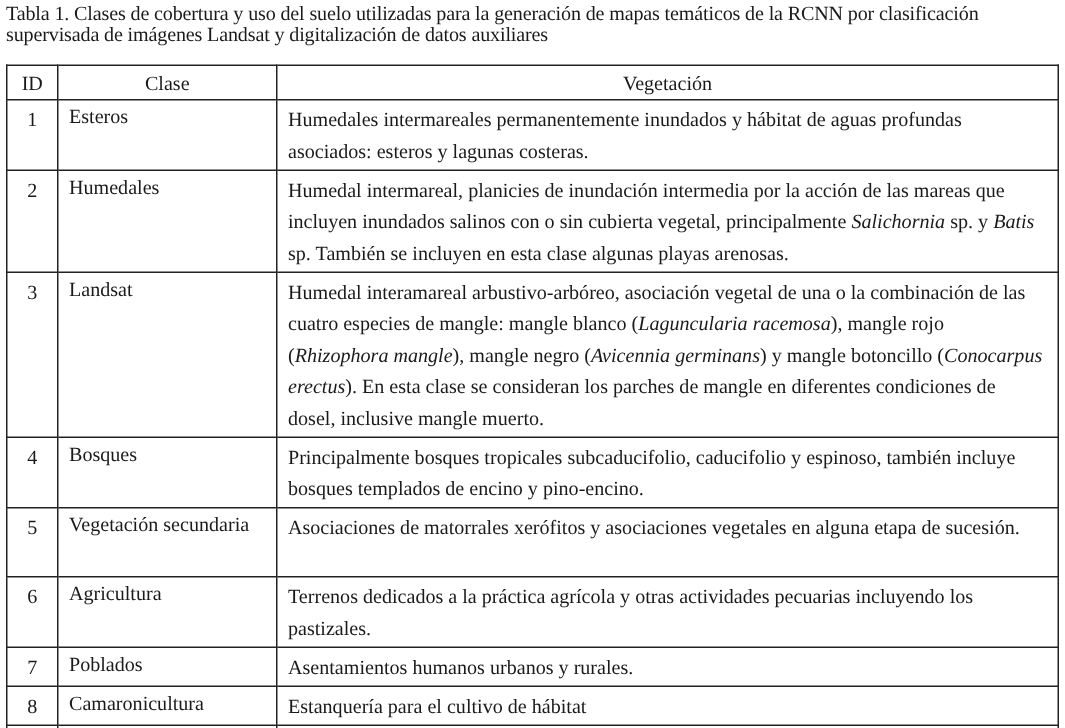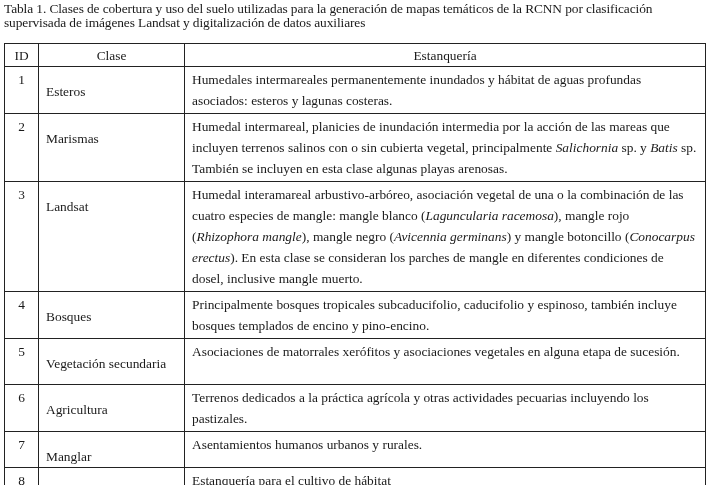--- a/index.html
+++ b/index.html
@@ -2,53 +2,53 @@
 <html><head>
 <meta charset="utf-8">
 <style>
   html, body { margin:0; padding:0; background:#ffffff; }
   body { width:710px; height:485px; overflow:hidden; font-family:"Liberation Serif","DejaVu Serif",serif; color:#1a1a1a; }
   .caption { position:absolute; left:4px; top:2px; width:702px; font-size:13.4px; line-height:14px; letter-spacing:-0.1px; }
   table { position:absolute; left:4px; top:43px; width:702px; border-collapse:collapse; font-size:13.4px; line-height:21px; }
   td, th { border:1.5px solid #222; vertical-align:top; padding:0 7px; font-weight:normal; }
   th { text-align:center; height:21px; padding-top:1px; }
   td.id { text-align:center; width:19px; padding-top:2px; }
-  td.clase { width:131px; padding-top:14px; }
+  td.clase { width:131px; padding-top:0; }
   td.desc { padding-top:2px; padding-bottom:2px;margin-left:30px; }
   .col-id { width:34px; } .col-clase { width:146px; }
   i { }
 </style>
 </head>
 <body>
 
 <div class="caption">Tabla 1. Clases de cobertura y uso del suelo utilizadas para la generación de mapas temáticos de la RCNN por clasificación supervisada de imágenes Landsat y digitalización de datos auxiliares</div>
 
 <table>
   <colgroup>
       <col class="col-id">
       <col class="col-clase">
       <col>
     </colgroup>
   <thead>
     <tr>
       <th>ID</th>
       <th>Clase</th>
-      <th>Estanquería</th>
+      <th>Vegetación</th>
     </tr>
   </thead>
   <tbody>
     <tr style="height:44px">
       <td class="id">1</td>
       <td class="clase">Esteros</td>
       <td class="desc">Humedales intermareales permanentemente inundados y hábitat de aguas profundas asociados: esteros y lagunas costeras.</td>
     </tr>
     <tr style="height:63px">
       <td class="id">2</td>
-      <td class="clase">Marismas</td>
-      <td class="desc"><span>Humedal intermareal, planicies de inundación intermedia por la acción de las mareas que incluyen terrenos salinos con o sin cubierta vegetal, principalmente </span><i>Salichornia</i><span> sp. y </span><i>Batis</i><span> sp. También se incluyen en esta clase algunas playas arenosas.</span></td>
+      <td class="clase">Humedales</td>
+      <td class="desc"><span>Humedal intermareal, planicies de inundación intermedia por la acción de las mareas que incluyen inundados salinos con o sin cubierta vegetal, principalmente </span><i>Salichornia</i><span> sp. y </span><i>Batis</i><span> sp. También se incluyen en esta clase algunas playas arenosas.</span></td>
     </tr>
     <tr style="height:102px">
       <td class="id">3</td>
       <td class="clase">Landsat</td>
       <td class="desc"><span>Humedal interamareal arbustivo-arbóreo, asociación vegetal de una o la combinación de las cuatro especies de mangle: mangle blanco (</span><i>Laguncularia racemosa</i><span>), mangle rojo (</span><i>Rhizophora mangle</i><span>), mangle negro (</span><i>Avicennia germinans</i><span>) y mangle botoncillo (</span><i>Conocarpus erectus</i><span>). En esta clase se consideran los parches de mangle en diferentes condiciones de dosel, inclusive mangle muerto.</span></td>
     </tr>
     <tr style="height:44px">
       <td class="id">4</td>
       <td class="clase">Bosques</td>
       <td class="desc">Principalmente bosques tropicales subcaducifolio, caducifolio y espinoso, también incluye bosques templados de encino y pino-encino.</td>
@@ -58,21 +58,21 @@
       <td class="clase">Vegetación secundaria</td>
       <td class="desc">Asociaciones de matorrales xerófitos y asociaciones vegetales en alguna etapa de sucesión.</td>
     </tr>
     <tr style="height:45px">
       <td class="id">6</td>
       <td class="clase">Agricultura</td>
       <td class="desc">Terrenos dedicados a la práctica agrícola y otras actividades pecuarias incluyendo los pastizales.</td>
     </tr>
     <tr style="height:23px">
       <td class="id">7</td>
-      <td class="clase">Manglar</td>
+      <td class="clase">Poblados</td>
       <td class="desc">Asentamientos humanos urbanos y rurales.</td>
     </tr>
     <tr style="height:24px">
       <td class="id">8</td>
       <td class="clase">Camaronicultura</td>
       <td class="desc">Estanquería para el cultivo de hábitat</td>
     </tr>
     <tr style="height:23px">
       <td class="id">9</td>
       <td class="clase">Píxeles sin clasificar</td>

